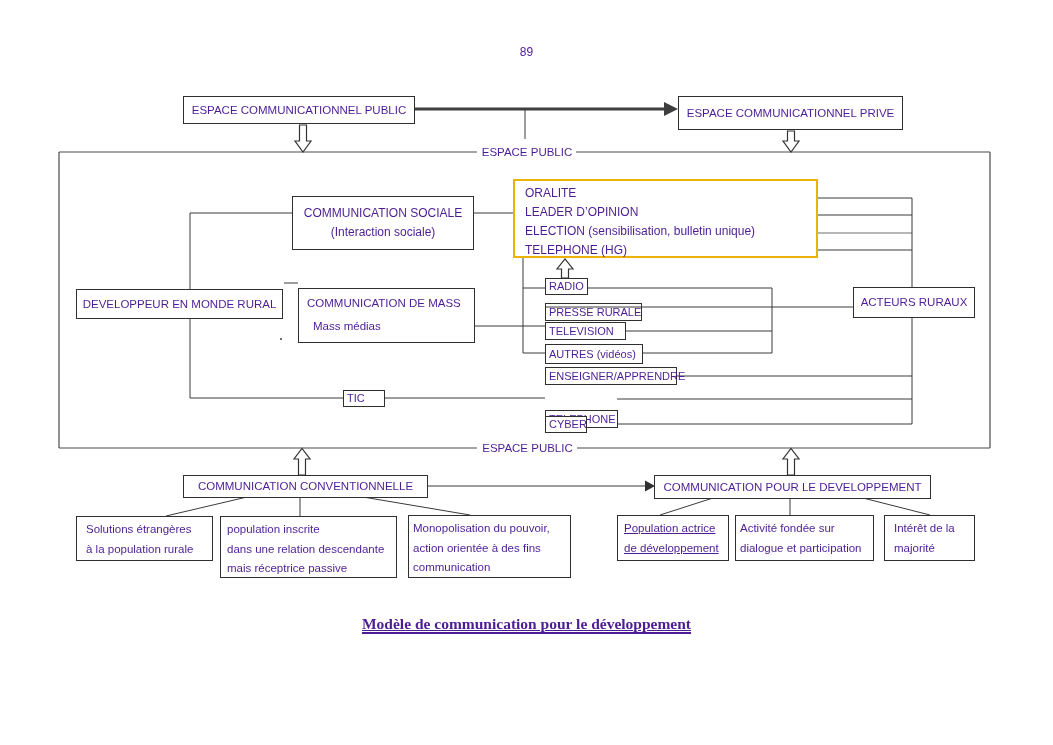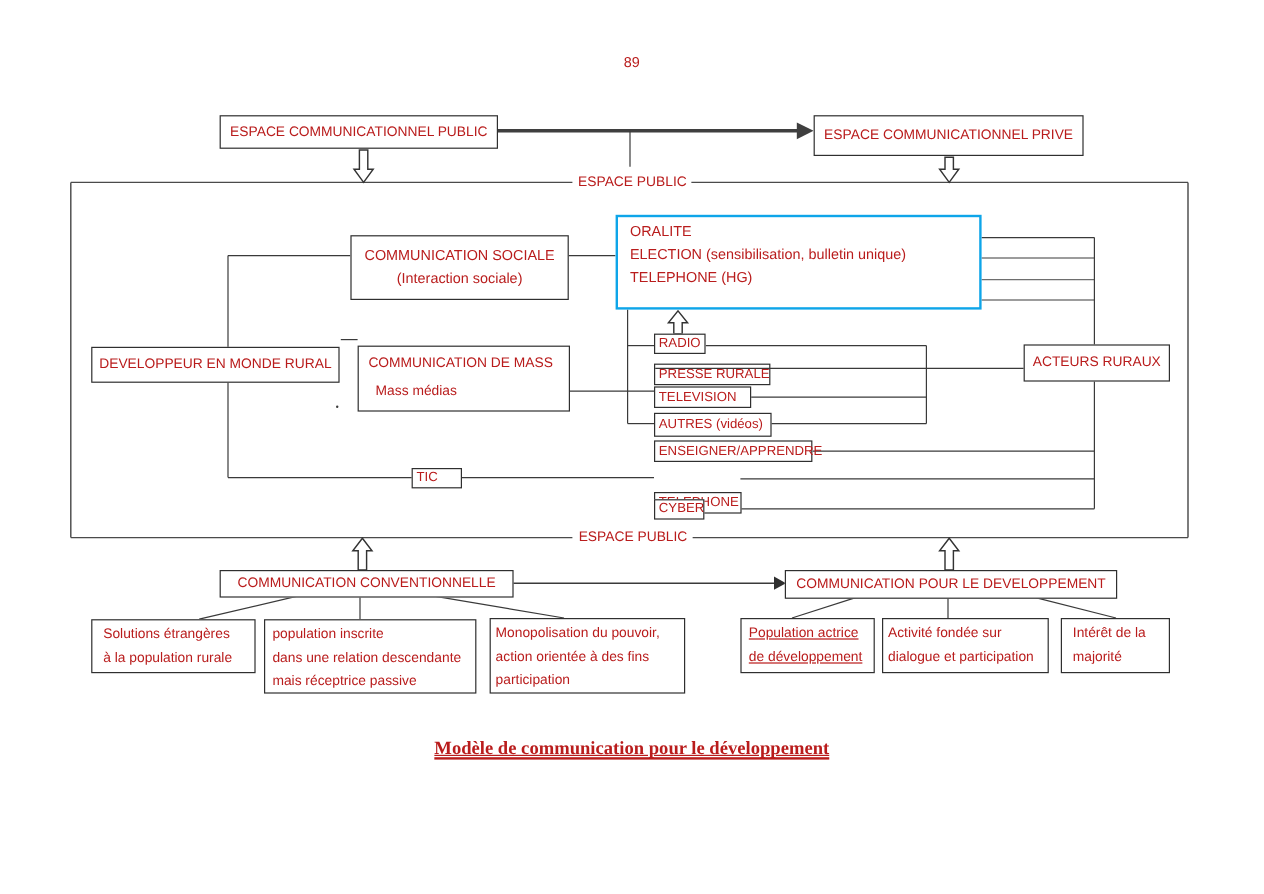--- a/index.html
+++ b/index.html
@@ -1,31 +1,31 @@
 <!DOCTYPE html>
 <html><head>
 <meta charset="utf-8">
 <style>
   html,body{margin:0;padding:0;background:#ffffff;}
   .page{
     position:relative;width:1053px;height:745px;background:#ffffff;
-    font-family:"Liberation Sans","DejaVu Sans",sans-serif;color:#b91c1c;overflow:hidden;
+    font-family:"Liberation Sans","DejaVu Sans",sans-serif;color:#4c1d95;overflow:hidden;
   }
   .lines{position:absolute;left:0;top:0;width:1053px;height:745px;z-index:1;}
   .overlay{position:absolute;left:0;top:0;width:1053px;height:745px;z-index:3;pointer-events:none;}
   .box{
     position:absolute;z-index:2;background:#ffffff;border:1px solid #2f2f2f;
     box-sizing:border-box;font-size:11.5px;line-height:15px;white-space:nowrap;
   }
   .center{display:flex;align-items:center;justify-content:center;text-align:center;}
   .colcenter{display:flex;flex-direction:column;align-items:center;justify-content:center;text-align:center;}
   .small{font-size:11px;line-height:15px;padding:1px 3px;display:flex;align-items:center;}
   .free-label{position:absolute;z-index:2;background:#ffffff;font-size:11.5px;text-align:center;}
   .item{font-size:11.5px;line-height:19.5px;padding:3px 6px;white-space:nowrap;}
-  .oralite{border:2px solid #0ea5e9;padding:3px 0 0 10px;font-size:12px;line-height:19px;}
+  .oralite{border:2px solid #eab308;padding:3px 0 0 10px;font-size:12px;line-height:19px;}
   .caption{
     position:absolute;left:0;top:615px;width:1053px;text-align:center;z-index:2;
     font-family:"Liberation Serif","DejaVu Serif",serif;font-weight:bold;font-size:15.5px;text-decoration:underline;
   }
   .caption span{text-decoration:underline;text-decoration-thickness:1.5px;text-underline-offset:3px;}
   .pagenum{position:absolute;left:0;top:45px;width:1053px;text-align:center;font-size:12px;z-index:2;}
 </style>
 </head>
 <body>
 
@@ -107,20 +107,21 @@
   <div class="free-label" style="left:478px;top:145px;width:98px;line-height:15px;">ESPACE PUBLIC</div>
   <div class="free-label" style="left:478px;top:441px;width:99px;line-height:15px;">ESPACE PUBLIC</div>
 
   <div class="box colcenter" style="left:292px;top:196px;width:182px;height:54px;line-height:19px;font-size:12px;">
     <div>COMMUNICATION SOCIALE</div>
     <div>(Interaction sociale)</div>
   </div>
 
   <div class="box oralite" style="left:513px;top:179px;width:305px;height:79px;">
     <div>ORALITE</div>
+    <div>LEADER D’OPINION</div>
     <div>ELECTION (sensibilisation, bulletin unique)</div>
     <div>TELEPHONE (HG)</div>
   </div>
 
   <div class="box center" style="left:76px;top:289px;width:207px;height:30px;">
     <span>DEVELOPPEUR EN MONDE RURAL</span>
   </div>
 
   <div class="box" style="left:298px;top:288px;width:177px;height:55px;font-size:11.5px;">
     <div style="padding:7px 0 0 8px;">COMMUNICATION DE MASS</div>
@@ -169,21 +170,21 @@
     <div>à la population rurale</div>
   </div>
   <div class="box item" style="left:220px;top:516px;width:177px;height:62px;">
     <div>population inscrite</div>
     <div>dans une relation descendante</div>
     <div>mais réceptrice passive</div>
   </div>
   <div class="box item" style="left:408px;top:515px;width:163px;height:63px;padding-left:4px;">
     <div>Monopolisation du pouvoir,</div>
     <div>action orientée à des fins</div>
-    <div> participation</div>
+    <div> communication</div>
   </div>
 
   <div class="box item" style="left:617px;top:515px;width:112px;height:46px;text-decoration:underline;">
     <div>Population actrice</div>
     <div>de développement</div>
   </div>
   <div class="box item" style="left:735px;top:515px;width:139px;height:46px;padding-left:4px;">
     <div>Activité fondée sur</div>
     <div>dialogue et participation</div>
   </div>

